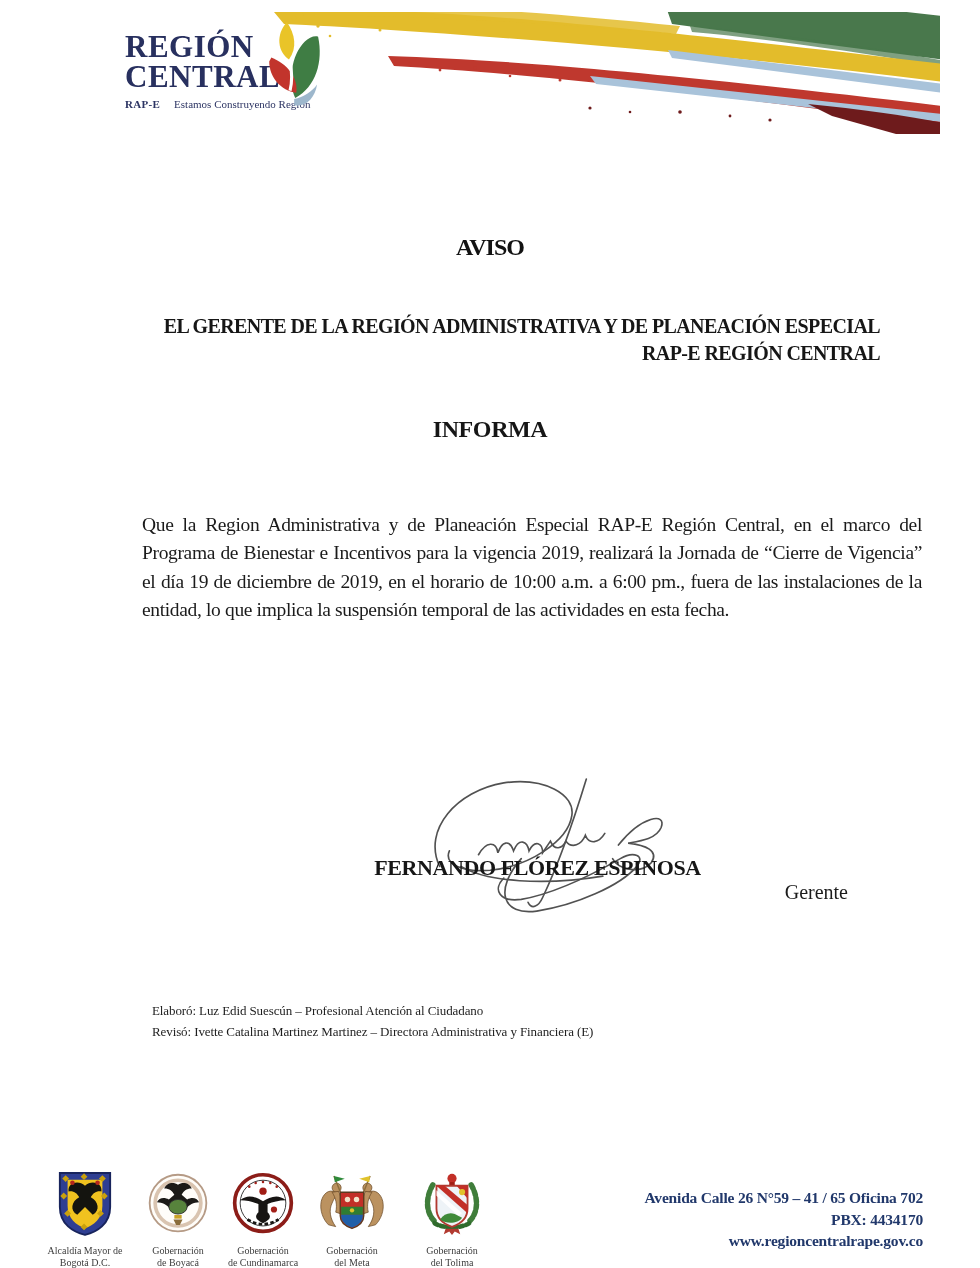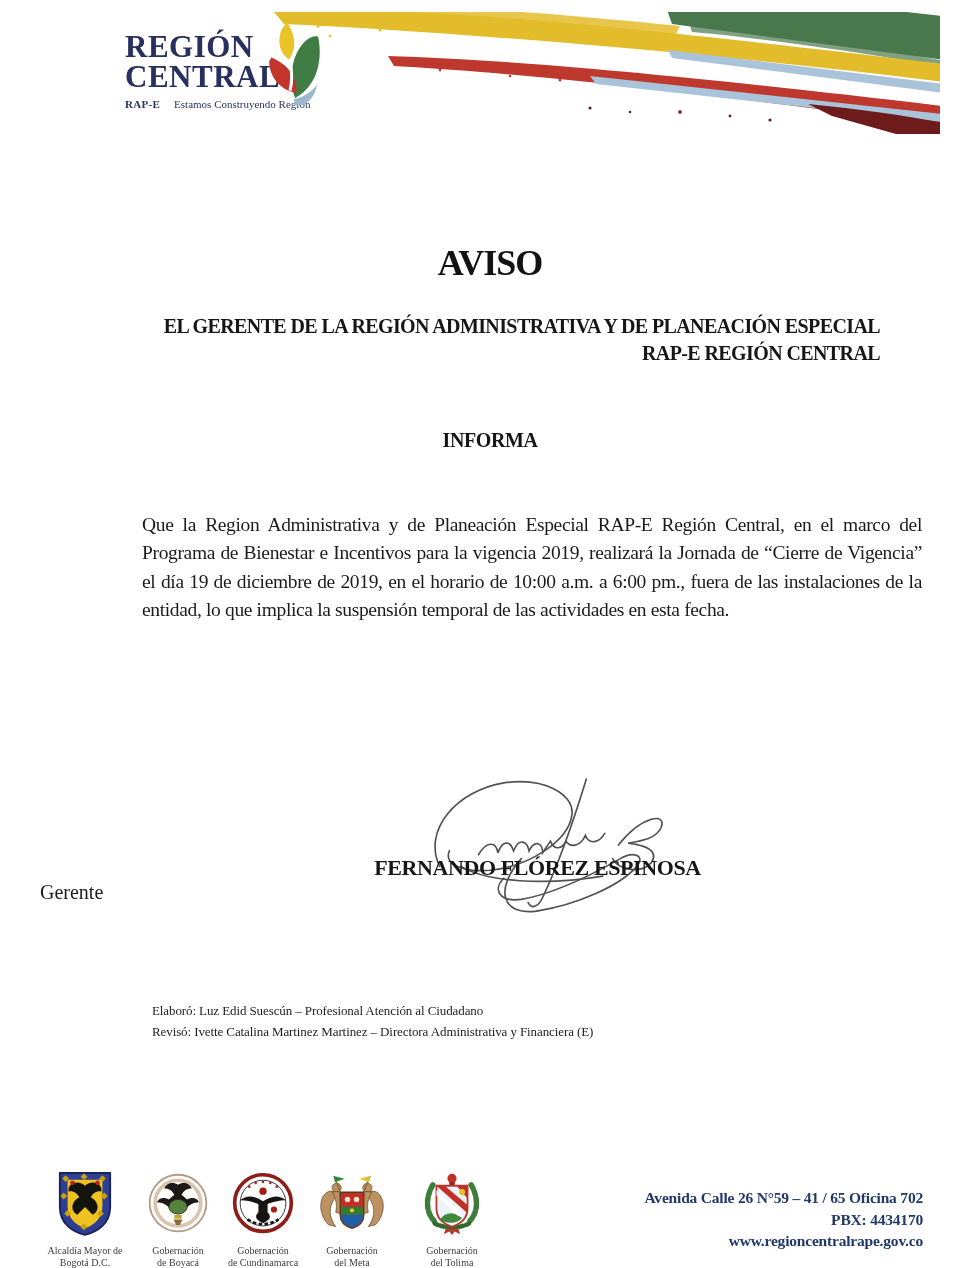--- a/index.html
+++ b/index.html
@@ -9,35 +9,35 @@
   }
   
   .stripes{position:absolute;top:0;right:0;width:680px;height:122px;}
   .brand{position:absolute;left:85px;top:20px;width:220px;}
   .brand-title{color:#28305f;font-weight:bold;font-size:31px;line-height:30px;letter-spacing:.5px;}
   .brand-mark{position:absolute;left:125px;top:-12px;width:78px;height:104px;}
   .brand-sub{margin-top:6px;font-size:11px;color:#2c3463;white-space:nowrap;}
   .brand-sub b{margin-right:14px;letter-spacing:.3px;}
   
   .doc-title{position:absolute;left:0;right:0;top:206px;text-align:center;
-    font-size:36px;font-weight:bold;color:#121212;letter-spacing:-1px;}
+    font-size:24px;font-weight:bold;color:#121212;letter-spacing:-1px;}
   .doc-heading{position:absolute;left:60px;right:60px;top:301px;text-align:right;
     font-size:20px;font-weight:bold;color:#161616;line-height:27px;letter-spacing:-0.6px;}
-  .informa{position:absolute;left:0;right:0;top:417px;text-align:center;
-    font-size:20px;font-weight:bold;color:#161616;letter-spacing:-0.4px;}
+  .informa{position:absolute;left:0;right:0;top:404px;text-align:center;
+    font-size:24px;font-weight:bold;color:#161616;letter-spacing:-0.4px;}
   .para{position:absolute;left:102px;width:780px;font-size:19.5px;line-height:28.5px;
     text-align:justify;color:#1b1b1b;letter-spacing:-0.35px;}
   .para-1{top:479px;}
   .para-2{top:647px;}
   .para-3{top:729px;}
   
   .signature-svg{position:absolute;left:388px;top:760px;width:272px;height:148px;}
   .sig-name{position:absolute;left:95px;right:0;top:843px;text-align:center;
     font-size:22px;font-weight:bold;color:#161616;letter-spacing:-0.4px;}
-  .sig-role{position:absolute;left:0;right:92px;top:869px;text-align:left;
+  .sig-role{position:absolute;left:0;right:92px;top:869px;text-align:right;
     font-size:20px;color:#1b1b1b;}
   
   .credits{position:absolute;left:112px;top:988px;font-size:13px;line-height:21px;color:#1d1d1d;letter-spacing:-0.1px;}
   
   .crest-item{position:absolute;top:1158px;width:124px;text-align:center;}
   .crest-item svg{display:block;margin:0 auto;}
   .crest-caption{margin-top:7px;font-size:10px;line-height:12px;color:#3d3d3d;}
   .address{position:absolute;right:17px;top:1175px;text-align:right;
     font-size:15.5px;line-height:21.5px;font-weight:bold;color:#21386b;letter-spacing:-0.2px;}
   .address .site{cursor:pointer;}

